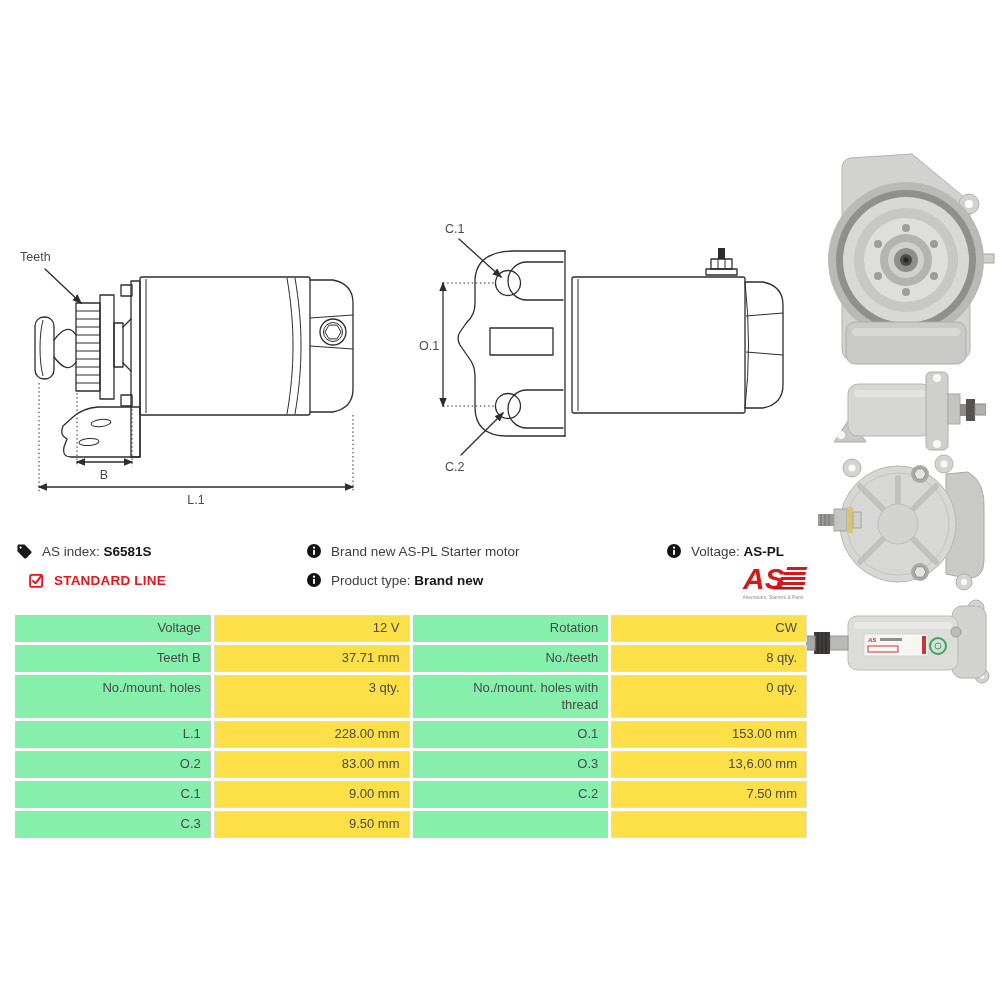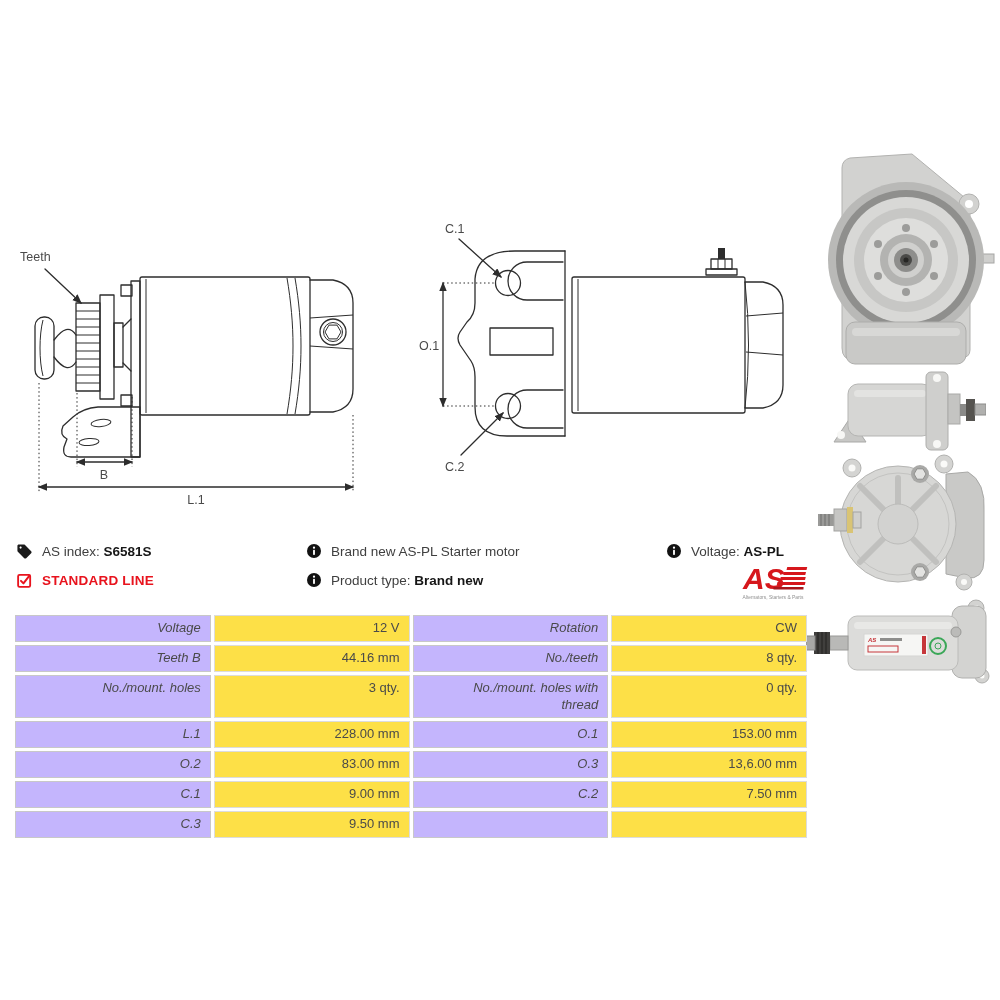--- a/index.html
+++ b/index.html
@@ -7,21 +7,21 @@
         font-family:"Liberation Sans",sans-serif;color:#3f3f3f;}
   
   .info-item{position:absolute;display:flex;align-items:center;gap:9px;font-size:13.5px;white-space:nowrap;}
   .info-item .txt b{color:#161616;}
   .info-item.redline{color:#e8131d;font-weight:bold;letter-spacing:.2px;}
   .ic{flex:0 0 auto;display:block;}
   
   table.spec{position:absolute;left:12px;top:612px;width:798px;border-collapse:separate;border-spacing:3px 3px;table-layout:fixed;}
   table.spec td{font-size:13px;color:#4a4a4a;padding:4px 9px 3px;vertical-align:top;text-align:right;
                 line-height:1.3;height:18px;overflow:hidden;}
-  table.spec td.label{background:#c4b5fd;border:1px solid #c8c8c8;font-style:italic;}
+  table.spec td.label{background:#86efac;border:1px solid #c8c8c8;}
   table.spec td.value{background:#fde047;border:1px solid #dcdcdc;}
   table.spec tr:nth-child(3) td{height:32px;}
   table.spec tr:nth-child(3) td:nth-child(3){padding-left:56px;}
   
   .diagram,.photo,.logo{position:absolute;}
   .dg{stroke:#2d2d2d;stroke-width:1.3;fill:none;stroke-linecap:round;stroke-linejoin:round;}
   .dgthin{stroke:#2d2d2d;stroke-width:1;fill:none;}
   .dot{stroke:#2d2d2d;stroke-width:1;fill:none;stroke-dasharray:1.5 2.6;}
   .dlabel{font-family:"Liberation Sans",sans-serif;font-size:12.5px;fill:#4a4a4a;}
 </style>
@@ -225,21 +225,21 @@
     <rect x="0" y="42" width="9" height="14" fill="#a8a8a6" stroke="#8a8a88"></rect>
   </svg>
 
   <div class="info-item" style="left:16px;top:543px">
     <svg class="ic" width="17" height="17" viewBox="0 0 24 24">
       <path fill="#1a1a1a" d="M21.4,11.6l-9-9C12,2.2,11.5,2,11,2H4C2.9,2,2,2.9,2,4v7c0,0.5,0.2,1,0.6,1.4l9,9 c0.8,0.8,2,0.8,2.8,0l7-7C22.2,13.6,22.2,12.4,21.4,11.6z M6.5,8C5.7,8,5,7.3,5,6.5S5.7,5,6.5,5S8,5.7,8,6.5S7.3,8,6.5,8z"></path>
     </svg>
     <span class="txt"><span>AS index:</span>&nbsp;<b>S6581S</b></span>
   </div>
 
-  <div class="info-item redline" style="left:16px;top:572px">
+  <div class="info-item redline" style="left:28px;top:572px">
     <svg class="ic" width="17" height="17" viewBox="0 0 24 24">
       <rect x="3" y="4" width="17" height="17" rx="2" fill="none" stroke="#e8131d" stroke-width="2.6"></rect>
       <path d="M7,12.5 L10.5,16 L19,5" fill="none" stroke="#e8131d" stroke-width="2.8" stroke-linecap="round" stroke-linejoin="round"></path>
     </svg>
     <span class="txt">STANDARD LINE</span>
   </div>
 
   <div class="info-item" style="left:306px;top:543px">
     <svg class="ic" width="16" height="16" viewBox="0 0 24 24">
       <circle cx="12" cy="12" r="10.5" fill="#121212"></circle>
@@ -290,21 +290,21 @@
       </colgroup>
     <tbody>
         <tr>
           <td class="label">Voltage</td>
           <td class="value">12 V</td>
           <td class="label">Rotation</td>
           <td class="value">CW</td>
         </tr>
         <tr>
           <td class="label">Teeth B</td>
-          <td class="value">44.16 mm</td>
+          <td class="value">37.71 mm</td>
           <td class="label">No./teeth</td>
           <td class="value">8 qty.</td>
         </tr>
         <tr>
           <td class="label">No./mount. holes</td>
           <td class="value">3 qty.</td>
           <td class="label">No./mount. holes with thread</td>
           <td class="value">0 qty.</td>
         </tr>
         <tr>

